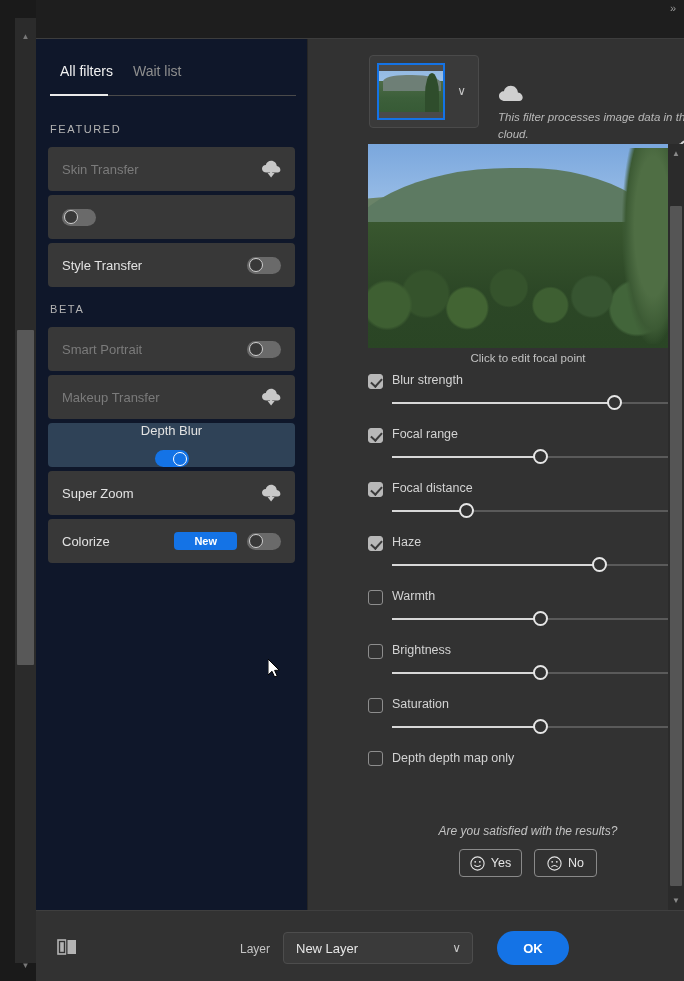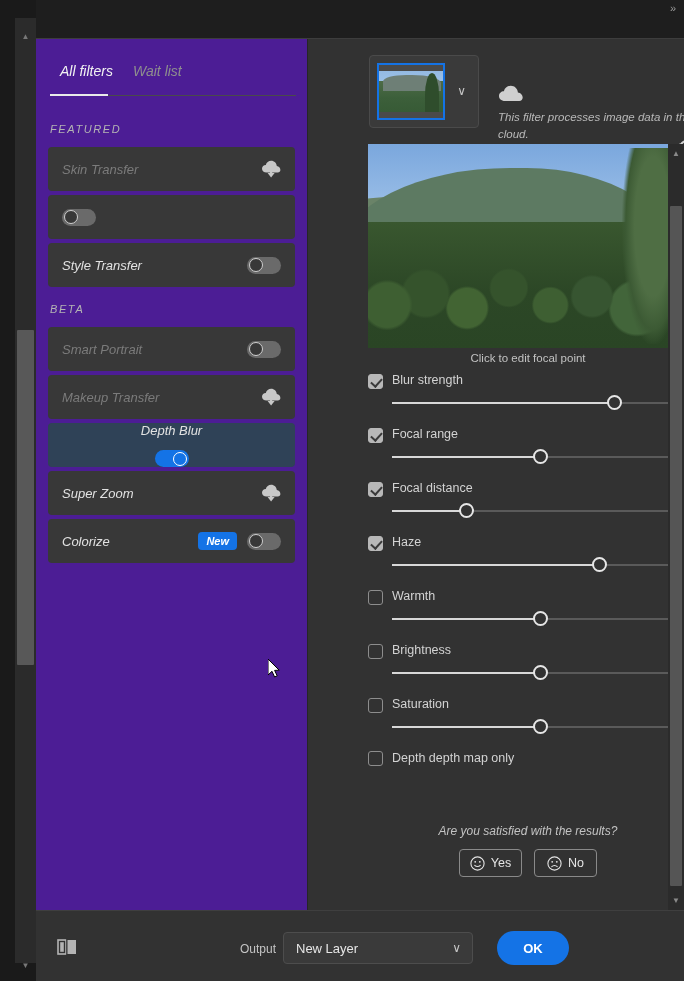--- a/index.html
+++ b/index.html
@@ -60,23 +60,22 @@
   .dialog {
     position: absolute; left: 36px; top: 38px;
     width: 648px; height: 943px;
     background: #323232;
     border-top: 1px solid #3d3d3d;
   }
 
   
   .left-col {
     position: absolute; left: 0; top: 0; width: 272px; height: 872px;
-    background: #4c1d95;
+    background: #0f172a;
     border-right: 1px solid #262626;
-    font-style: italic;
   }
   .subtabs {
     position: absolute; left: 14px; top: 24px; width: 246px; height: 38px;
   }
   .subtab {
     position: absolute; top: 0; height: 30px;
     font-size: 14px; color: #8e8e8e;
     cursor: default;
   }
   .subtab.active { color: #f2f2f2; }
@@ -123,21 +122,21 @@
   .switch.on { background: #1473e6; }
   .switch.on .knob { left: 18.5px; background: #1473e6; border-color: #ffffff; }
 
   
   .dl-icon { width: 20px; height: 18px; flex: none; color: #c8c8c8; }
   .dl-icon svg { display: block; }
 
   .badge-new {
     background: #1473e6; color: #fff;
     font-size: 11px; font-weight: bold;
-    border-radius: 4px; padding: 3px 8px;
+    border-radius: 4px; padding: 3px 20px;
     margin-right: 10px;
   }
 
   .cursor {
     position: absolute; left: 232px; top: 620px; width: 12px; height: 19px;
   }
 
   
   .right-col {
     position: absolute; left: 272px; top: 0; right: 0; height: 872px;
@@ -571,21 +570,21 @@
       </div>
     </div>
 
     <div class="bottombar">
       <svg class="split-icon" viewBox="0 0 22 18">
         <rect x="2" y="2" width="8" height="14" fill="none" stroke="#b4b4b4" stroke-width="1.6"></rect>
         <rect x="10" y="2" width="10" height="14" fill="#b4b4b4"></rect>
         <rect x="4.2" y="4.2" width="3.6" height="9.6" fill="#b4b4b4"></rect>
         <rect x="10.2" y="0" width="1.3" height="18" fill="#323232"></rect>
       </svg>
-      <div class="output-label">Output</div>
+      <div class="output-label">Layer</div>
       <div class="output-select">
         <span class="val">New Layer</span>
         <span class="cv">∨</span>
       </div>
       <div class="btn-ok">OK</div>
     </div>
   </div>
 </div>
 
 </body></html>

